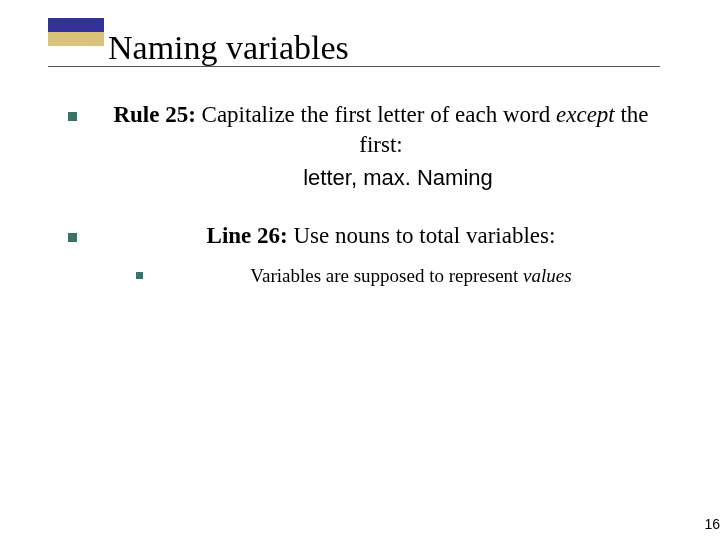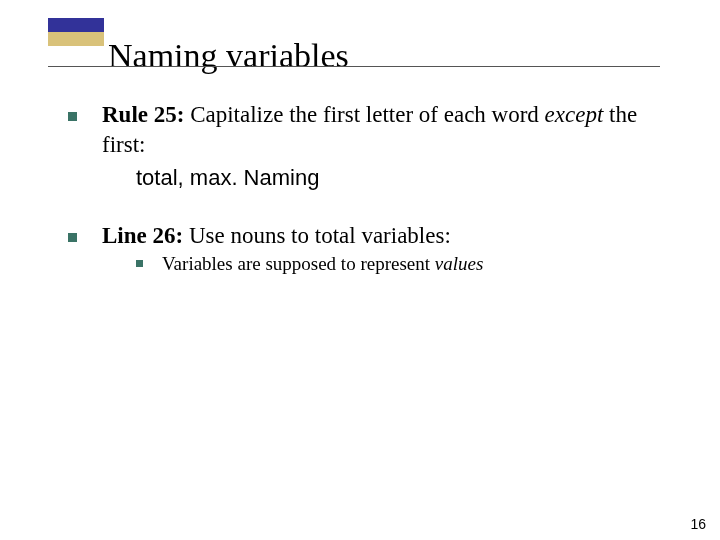--- a/index.html
+++ b/index.html
@@ -1,41 +1,41 @@
 <!DOCTYPE html>
 <html><head>
 <meta charset="utf-8">
 <style>
   * { box-sizing: border-box; margin: 0; padding: 0; }
   html, body { width: 720px; height: 540px; background: #fff; font-family: "Times New Roman", Times, serif; color: #000; position: relative; overflow: hidden; }
   .slide { width: 720px; height: 540px; position: relative; }
 
-  .title-wrap { position: absolute; left: 48px; top: 18px; height: 56px; display: flex; align-items: flex-end; }
+  .title-wrap { position: absolute; left: 48px; top: 18px; height: 56px; display: flex; align-items: center; }
   .title-accent { width: 56px; height: 100%; display: flex; flex-direction: column; margin-right: 4px; }
   .accent-navy { flex: 0 0 14px; background: #323299; }
   .accent-tan  { flex: 0 0 14px; background: #d9c27a; }
   .accent-rest { flex: 1 1 auto; }
   .title-text { font-size: 34px; line-height: 1.05; padding-top: 4px; }
   .title-rule { position: absolute; left: 48px; right: 60px; top: 66px; border: 0; border-top: 1px solid #555; }
 
   .body { position: absolute; left: 68px; top: 100px; right: 60px; }
 
-  .l1 { position: relative; padding-left: 34px; margin-bottom: 28px; font-size: 23px; line-height: 1.32; }
+  .l1 { position: relative; padding-left: 34px; margin-bottom: 28px; font-size: 23px; line-height: 1.32; text-align: center; }
   .l1 .bullet { position: absolute; left: 0; top: 12px; width: 9px; height: 9px; background: #3a7366; }
 
   .mono { font-family: Verdana, Geneva, sans-serif; font-size: 22px; }
   .indent1 { margin-left: 34px; margin-top: 2px; }
 
-  .l2 { position: relative; padding-left: 26px; font-size: 19px; line-height: 1.35; margin-left: 34px; }
+  .l2 { position: relative; padding-left: 26px; font-size: 19px; line-height: 1.35; margin-top: 12px; margin-left: 34px; }
   .l2 .bullet { position: absolute; left: 0; top: 9px; width: 7px; height: 7px; background: #3a7366; }
 
   .b { font-weight: bold; }
   .i { font-style: italic; }
 
-  .pagenum { position: absolute; right: 14px; bottom: 8px; font-family: Arial, sans-serif; font-size: 14px; color: #000; margin-top: 20px; }
+  .pagenum { position: absolute; right: 0; bottom: 8px; font-family: Arial, sans-serif; font-size: 14px; color: #000; margin-top: 20px; }
 </style>
 </head>
 <body>
 
 <div class="slide">
 
   <div class="title-wrap">
     <div class="title-accent">
       <div class="accent-navy"></div>
       <div class="accent-tan"></div>
@@ -46,21 +46,21 @@
   <hr class="title-rule">
 
   <div class="body">
 
     <div class="l1">
       <span class="bullet"></span>
       <span>
         <span class="b">Rule 25:</span><span> Capitalize the first letter of each word </span><span class="i">except</span><span> the first:</span>
       </span>
       <div class="indent1">
-        <span class="mono">total</span><span class="mono">, </span><span class="mono">max. Naming</span>
+        <span class="mono">letter</span><span class="mono">, </span><span class="mono">max. Naming</span>
       </div>
     </div>
 
     <div class="l1">
       <span class="bullet"></span>
       <span>
         <span class="b">Line 26:</span><span> Use nouns to total variables:</span>
       </span>
 
       <div class="l2">

